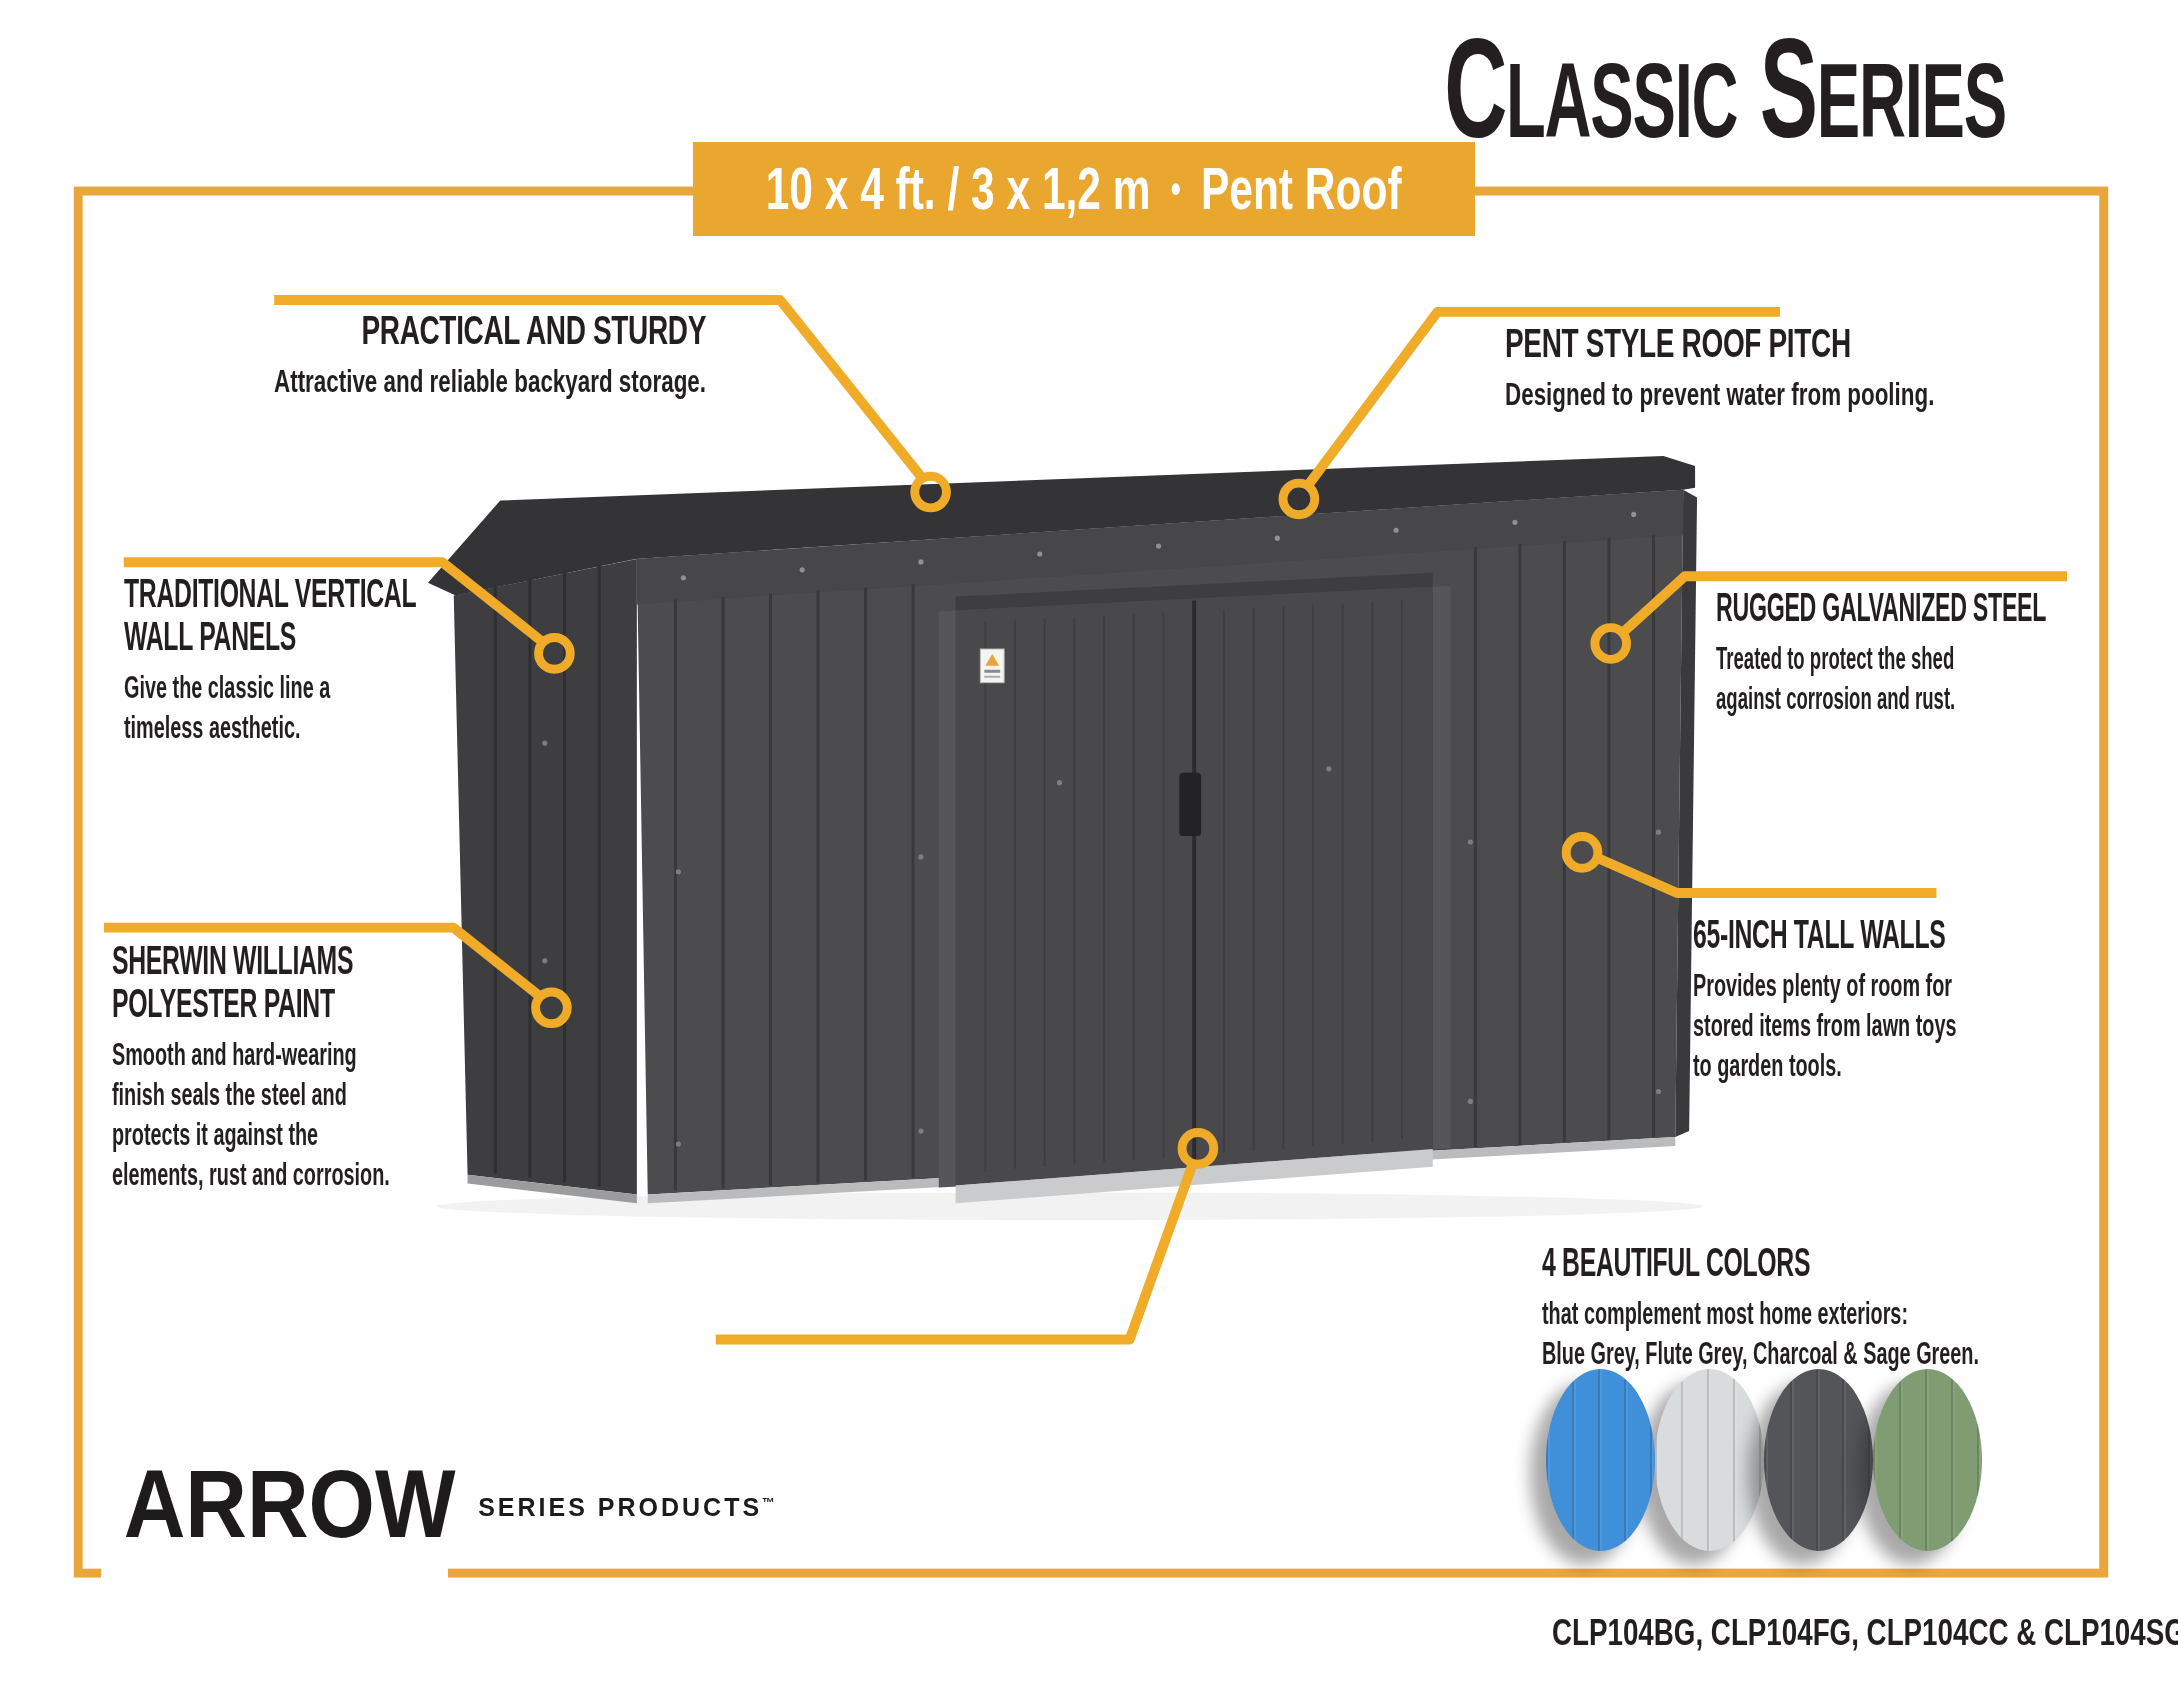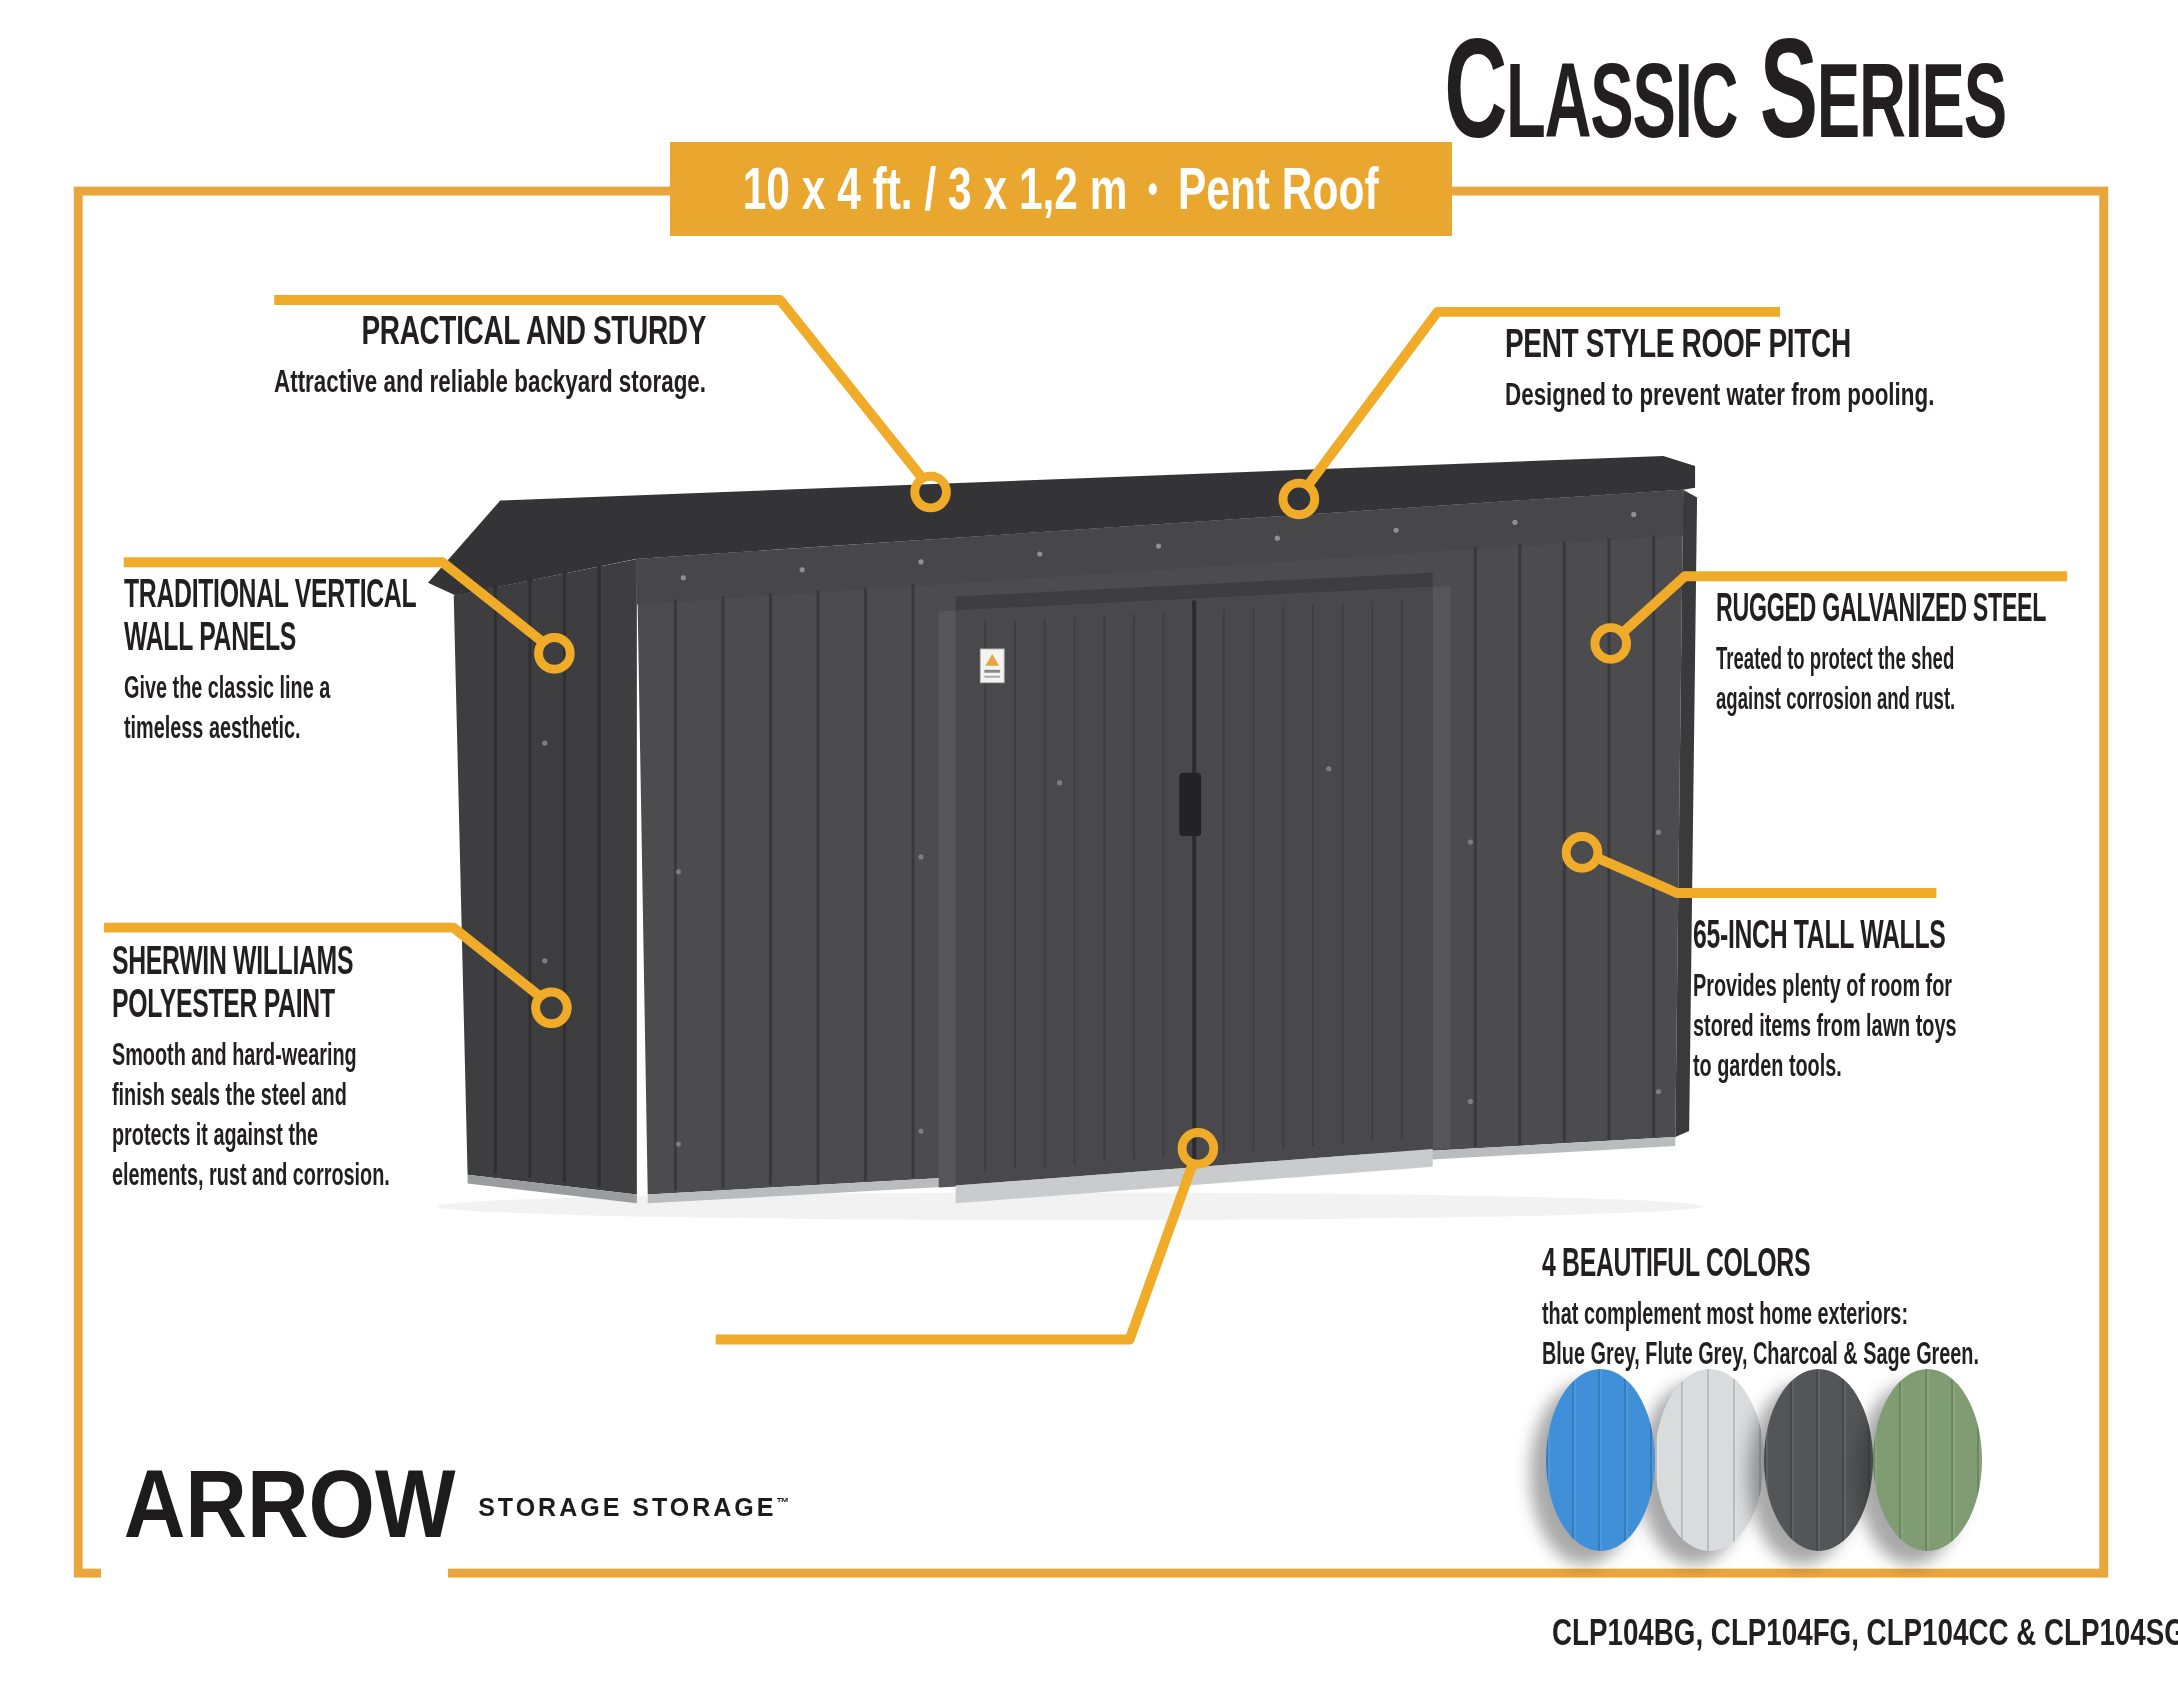--- a/index.html
+++ b/index.html
@@ -15,21 +15,21 @@
   .overlay{position:absolute;left:0;top:0;z-index:2;}
   .frame{fill:none;stroke:var(--border_gold);stroke-width:9;}
   .connector{fill:none;stroke:var(--line_gold);stroke-width:10;stroke-linejoin:round;stroke-linecap:butt;}
   .ring{fill:none;stroke:var(--line_gold);stroke-width:9;}
   
   .title{position:absolute;top:14px;left:0;width:100%;text-align:right;z-index:3;}
   .title-inner{display:inline-block;transform:scaleX(0.62);transform-origin:center top;white-space:nowrap;letter-spacing:-2px;}
   .title-word{display:inline-block;font-weight:700;font-size:105px;line-height:1.05;color:var(--ink);}
   .title-word::first-letter{font-size:141px;}
   .title-word + .title-word{margin-left:36px;}
-  .banner{position:absolute;left:670px;top:142px;width:782px;height:94px;background:var(--gold);z-index:3;
+  .banner{position:absolute;left:693px;top:142px;width:782px;height:94px;background:var(--gold);z-index:3;
     display:flex;align-items:center;justify-content:center;text-align:center;}
   .banner-inner{transform:scaleX(0.72);transform-origin:center center;white-space:nowrap;
     font-weight:700;font-size:59px;color:#fff;display:flex;align-items:center;gap:28px;}
   .banner-dot{font-size:40px;line-height:1;}
   
   .callout{position:absolute;z-index:3;}
   .cond{transform-origin:left top;transform:scaleX(var(--sx,0.70));}
   .co-title{font-weight:700;font-size:40px;line-height:43px;letter-spacing:-0.5px;white-space:nowrap;color:var(--ink);}
   .co-body{margin-top:9px;font-weight:700;font-size:32px;line-height:40px;white-space:nowrap;color:var(--ink);}
   
@@ -232,19 +232,19 @@
   <div class="swatch" style="left: 1873px; top: 1369px; background: rgb(127, 156, 114);" title="Sage Green"></div>
 
   <div class="logo">
     <svg width="234" height="121" viewBox="0 0 240 150">
       <path d="M10,96 L120,6 L230,96 L176,96 L120,40 L64,96 Z" fill="#1D1B1C"></path>
       <rect x="86" y="88" width="28" height="48" fill="#1D1B1C"></rect>
       <rect x="126" y="88" width="28" height="48" fill="#1D1B1C"></rect>
       <path d="M4,122 C 70,58 172,60 236,100 C 170,80 72,86 4,122 Z" fill="#EAA72F"></path>
     </svg>
     <div class="logo-brand">ARROW</div>
-    <div class="logo-tag"><span>STORAGE STORAGE</span><span class="logo-tm">™</span></div>
+    <div class="logo-tag"><span>SERIES PRODUCTS</span><span class="logo-tm">™</span></div>
   </div>
 
   <div class="models">CLP104BG, CLP104FG, CLP104CC &amp; CLP104SG</div>
 
 </div>
 
 
 </body></html>

